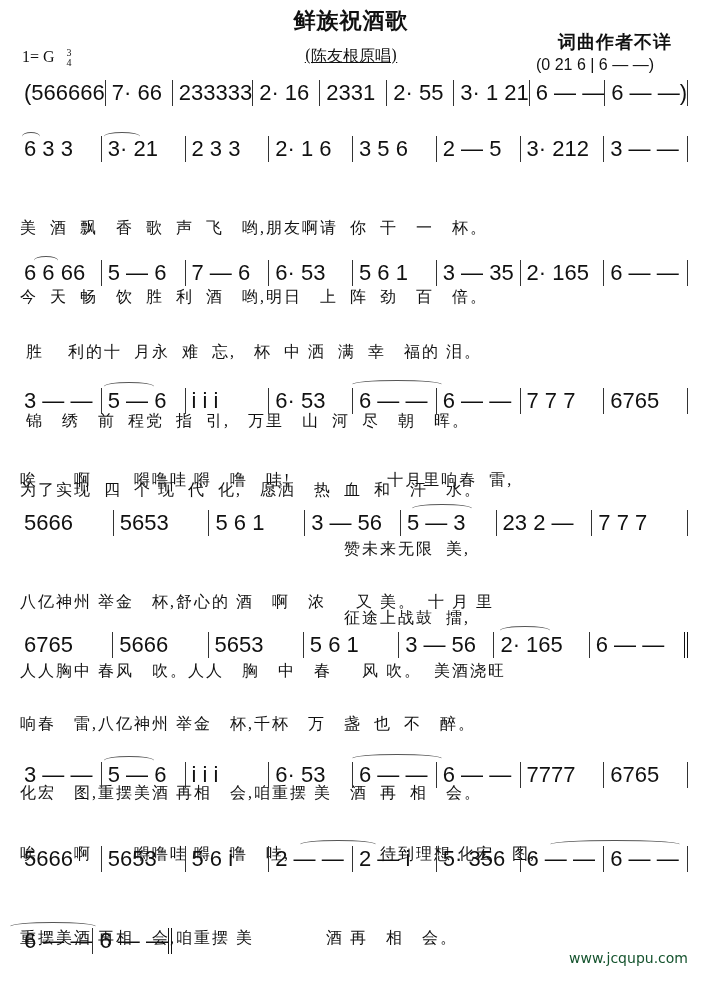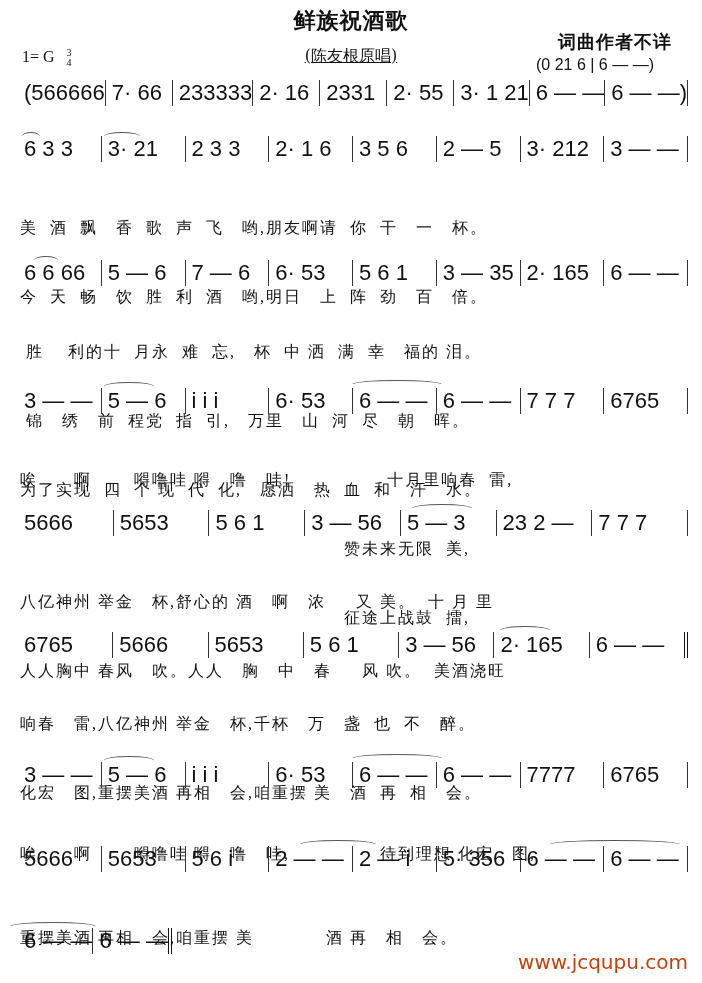--- a/index.html
+++ b/index.html
@@ -12,21 +12,21 @@
   .timesig span { display: block; }
   .outro-pickup { position: absolute; left: 536px; top: 56px; font-family: "Liberation Sans", sans-serif; font-size: 16px; font-weight: normal; }
   .line { position: absolute; left: 0; width: 702px; }
   .notes { position: absolute; left: 18px; width: 670px; height: 30px; display: flex; align-items: flex-start; font-family: "Liberation Sans", sans-serif; font-size: 22px; }
   .measure { flex: 1; border-left: 1px solid #333; padding-left: 6px; white-space: pre; line-height: 26px; position: relative; }
   .measure.first { border-left: none; }
   .measure.last { border-right: 1px solid #333; }
   .measure.final { border-right: 4px double #111; }
   .lyrics { position: absolute; left: 20px; width: 670px; font-family: Liberation Serif, serif; font-size: 16px; letter-spacing: 2px; white-space: pre; line-height: 23px; }
   .slur { position: absolute; height: 8px; border-top: 1px solid #555; border-radius: 50% 50% 0 0; }
-  .watermark { position: absolute; right: 14px; top: 950px; font-family: "DejaVu Sans", sans-serif; font-size: 20px; color: #c2410c; text-align: right; }
+  .watermark { position: absolute; right: 14px; top: 950px; font-family: "DejaVu Sans", sans-serif; font-size: 14px; color: #14532d; text-align: right; }
 </style>
 </head>
 <body>
 
 <div class="title">鲜族祝酒歌</div>
 <div class="subtitle">(陈友根原唱)</div>
 <div class="author">词曲作者不详</div>
 <div class="key">
   <span>1= G</span>
   <span class="timesig">

